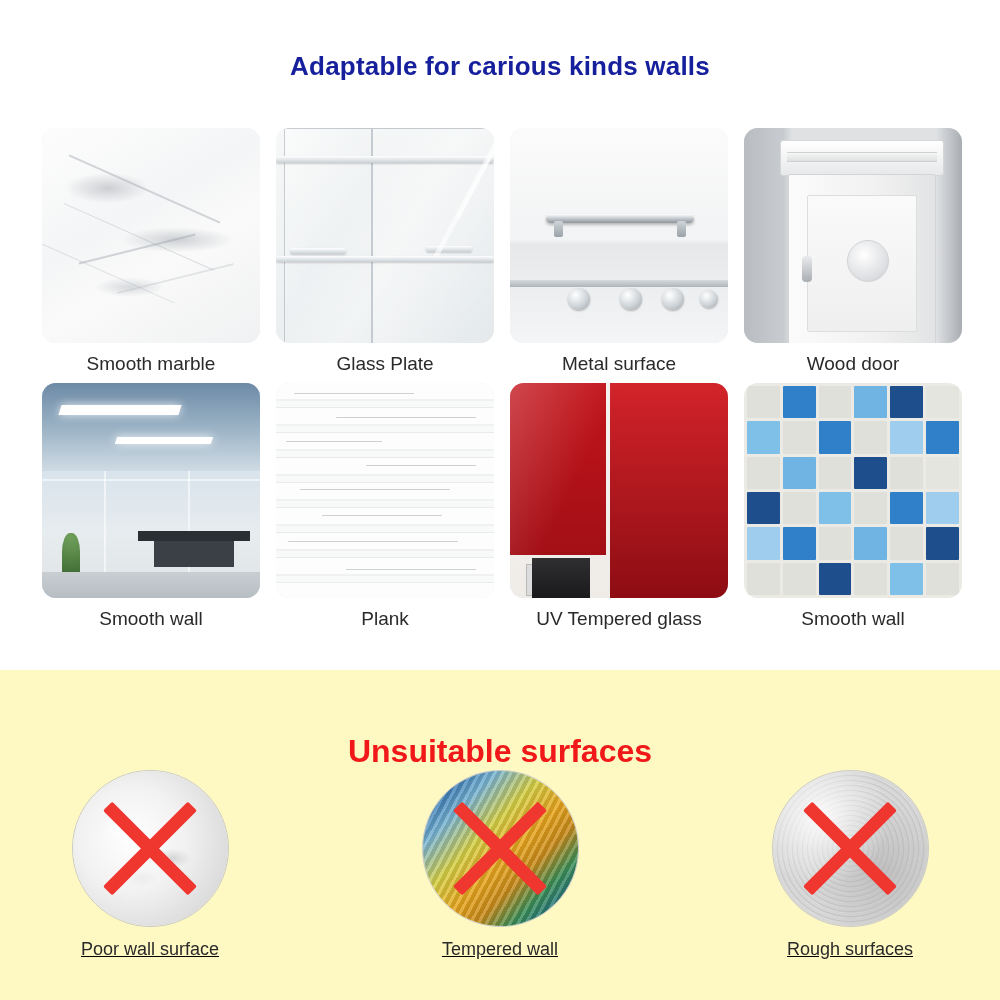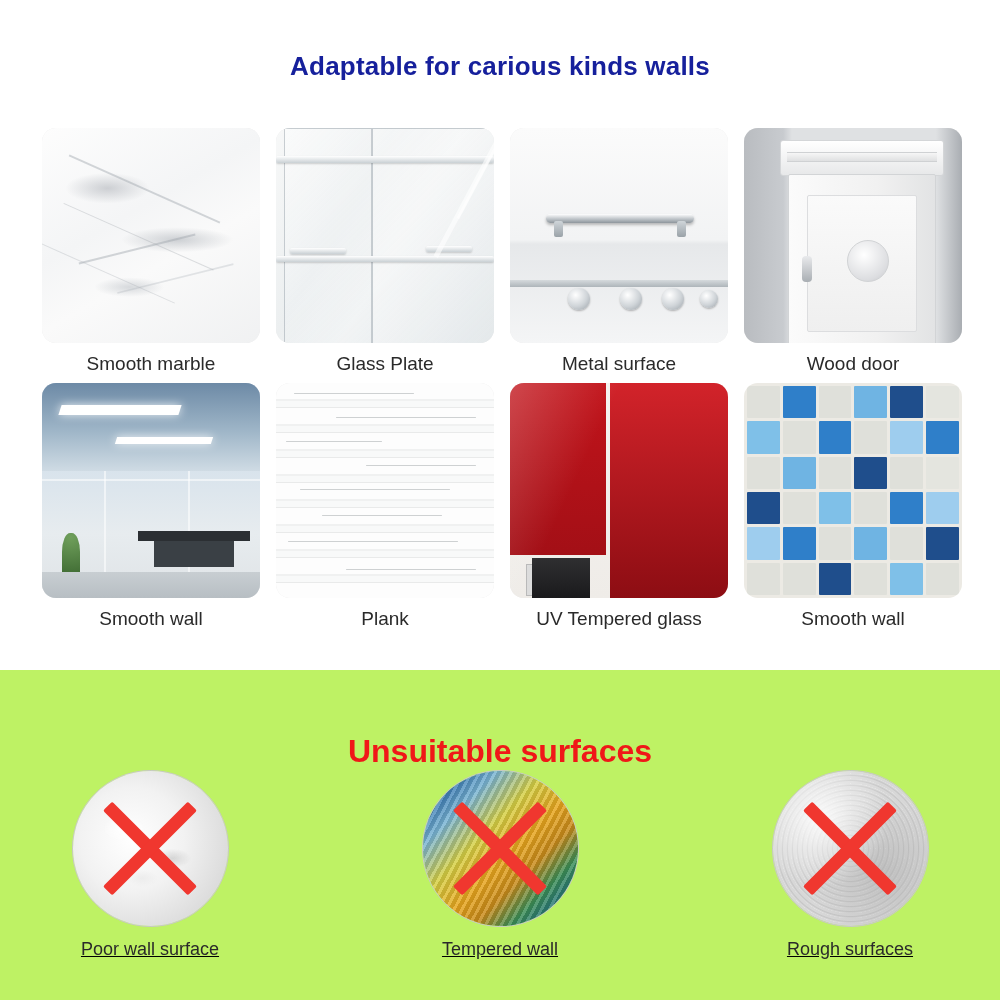--- a/index.html
+++ b/index.html
@@ -316,21 +316,21 @@
     background: #eceae4;
   }
   .tile { border-radius: 1px; }
 
   
   .bottom-section {
     position: absolute;
     left: 0; top: 670px;
     width: 1000px;
     height: 330px;
-    background: #bef264;
+    background: #fef9c3;
   }
   .sub-title {
     position: absolute;
     left: 0; top: 36px;
     width: 1000px;
     text-align: center;
     font-size: 32px;
     font-weight: bold;
     color: #f01818;
   }

